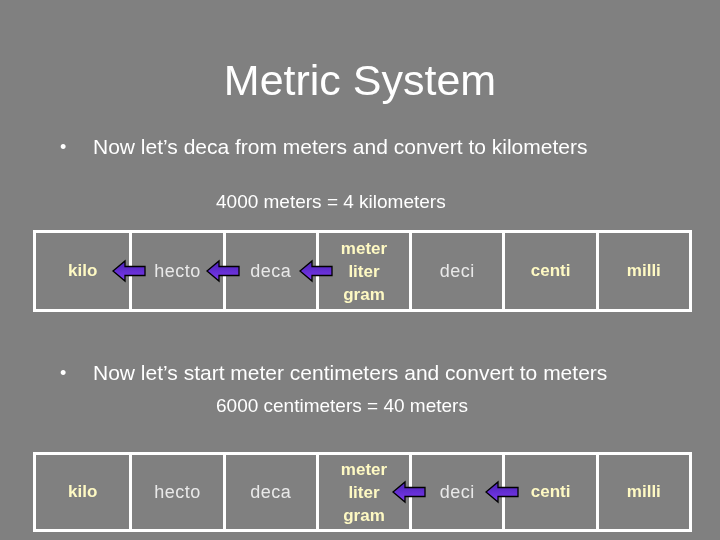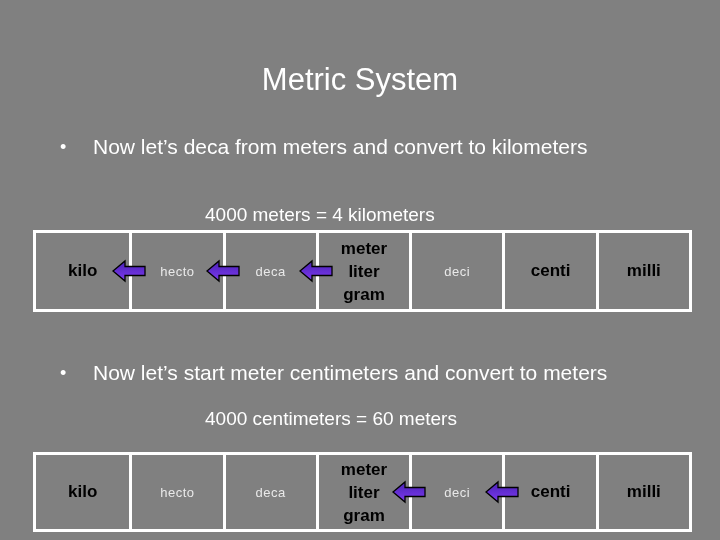--- a/index.html
+++ b/index.html
@@ -7,37 +7,37 @@
     position:relative;
     width:720px;height:540px;
     background:#808080;
     overflow:hidden;
     font-family:"Liberation Sans", sans-serif;
     color:#ffffff;
   }
   .title{
     position:absolute;top:55px;left:0;width:720px;
     text-align:center;
-    font-size:31px;line-height:50px;font-weight:400;
+    font-size:43px;line-height:50px;font-weight:400;
     color:#ffffff;
   }
   .bullet-row{
     position:absolute;left:60px;
     display:flex;align-items:flex-start;
     font-size:21px;line-height:26px;color:#ffffff;
   }
   .bullet-row .dot{
     width:33px;flex:0 0 33px;
     font-size:18px;line-height:26px;
   }
   .bullet-1{top:134px;}
   .bullet-2{top:360px;}
   .equation{
-    position:absolute;left:205px;
-    font-size:19px;line-height:22px;color:#ffffff;margin-top:13px;
+    position:absolute;left:216px;
+    font-size:19px;line-height:22px;color:#ffffff;
   }
   .equation-1{top:191px;}
   .equation-2{top:395px;}
 
   .metric-table{
     position:absolute;left:33px;width:653px;
     border:3px solid #ffffff;
     background:#808080;
   }
   .table-1{top:230px;height:76px;}
@@ -46,22 +46,22 @@
     display:grid;grid-template-columns:repeat(7,1fr);
     width:100%;height:100%;
   }
   .cell{
     display:flex;flex-direction:column;
     align-items:center;justify-content:center;
     text-align:center;
     overflow:hidden;
   }
   .cell + .cell{border-left:3px solid #ffffff;}
-  .cell.bold{font-weight:bold;font-size:17px;color:#000000;}
-  .cell.regular{font-weight:normal;font-size:13px;color:#e9e9e9;letter-spacing:0.5px;}
+  .cell.bold{font-weight:bold;font-size:17px;color:#fef9c3;}
+  .cell.regular{font-weight:normal;font-size:18px;color:#e9e9e9;letter-spacing:0.5px;}
   .cell .line{display:block;line-height:23px;}
 
   .arrow{
     position:absolute;top:50%;
     transform:translate(-50%,-50%);
     width:34px;height:25px;
     pointer-events:none;
   }
   .arrow-b1{left:calc(100% * 1 / 7);}
   .arrow-b2{left:calc(100% * 2 / 7);}
@@ -128,21 +128,21 @@
     <svg class="arrow arrow-b3" viewBox="0 0 34 25">
       <path d="M1,12.5 L13,2.5 L13,8 L33,8 L33,17 L13,17 L13,22.5 Z" fill="url(#arrowGrad)" stroke="#000000" stroke-width="1.3"></path>
     </svg>
   </div>
 
   <div class="bullet-row bullet-2">
     <span class="dot">•</span>
     <span>Now let’s start meter centimeters and convert to meters</span>
   </div>
 
-  <div class="equation equation-2">4000 centimeters = 60 meters</div>
+  <div class="equation equation-2">6000 centimeters = 40 meters</div>
 
   <div class="metric-table table-2">
     <div class="cells">
       <div class="cell bold">
           <span>kilo</span>
         </div>
       <div class="cell regular">
           <span>hecto</span>
         </div>
       <div class="cell regular">

